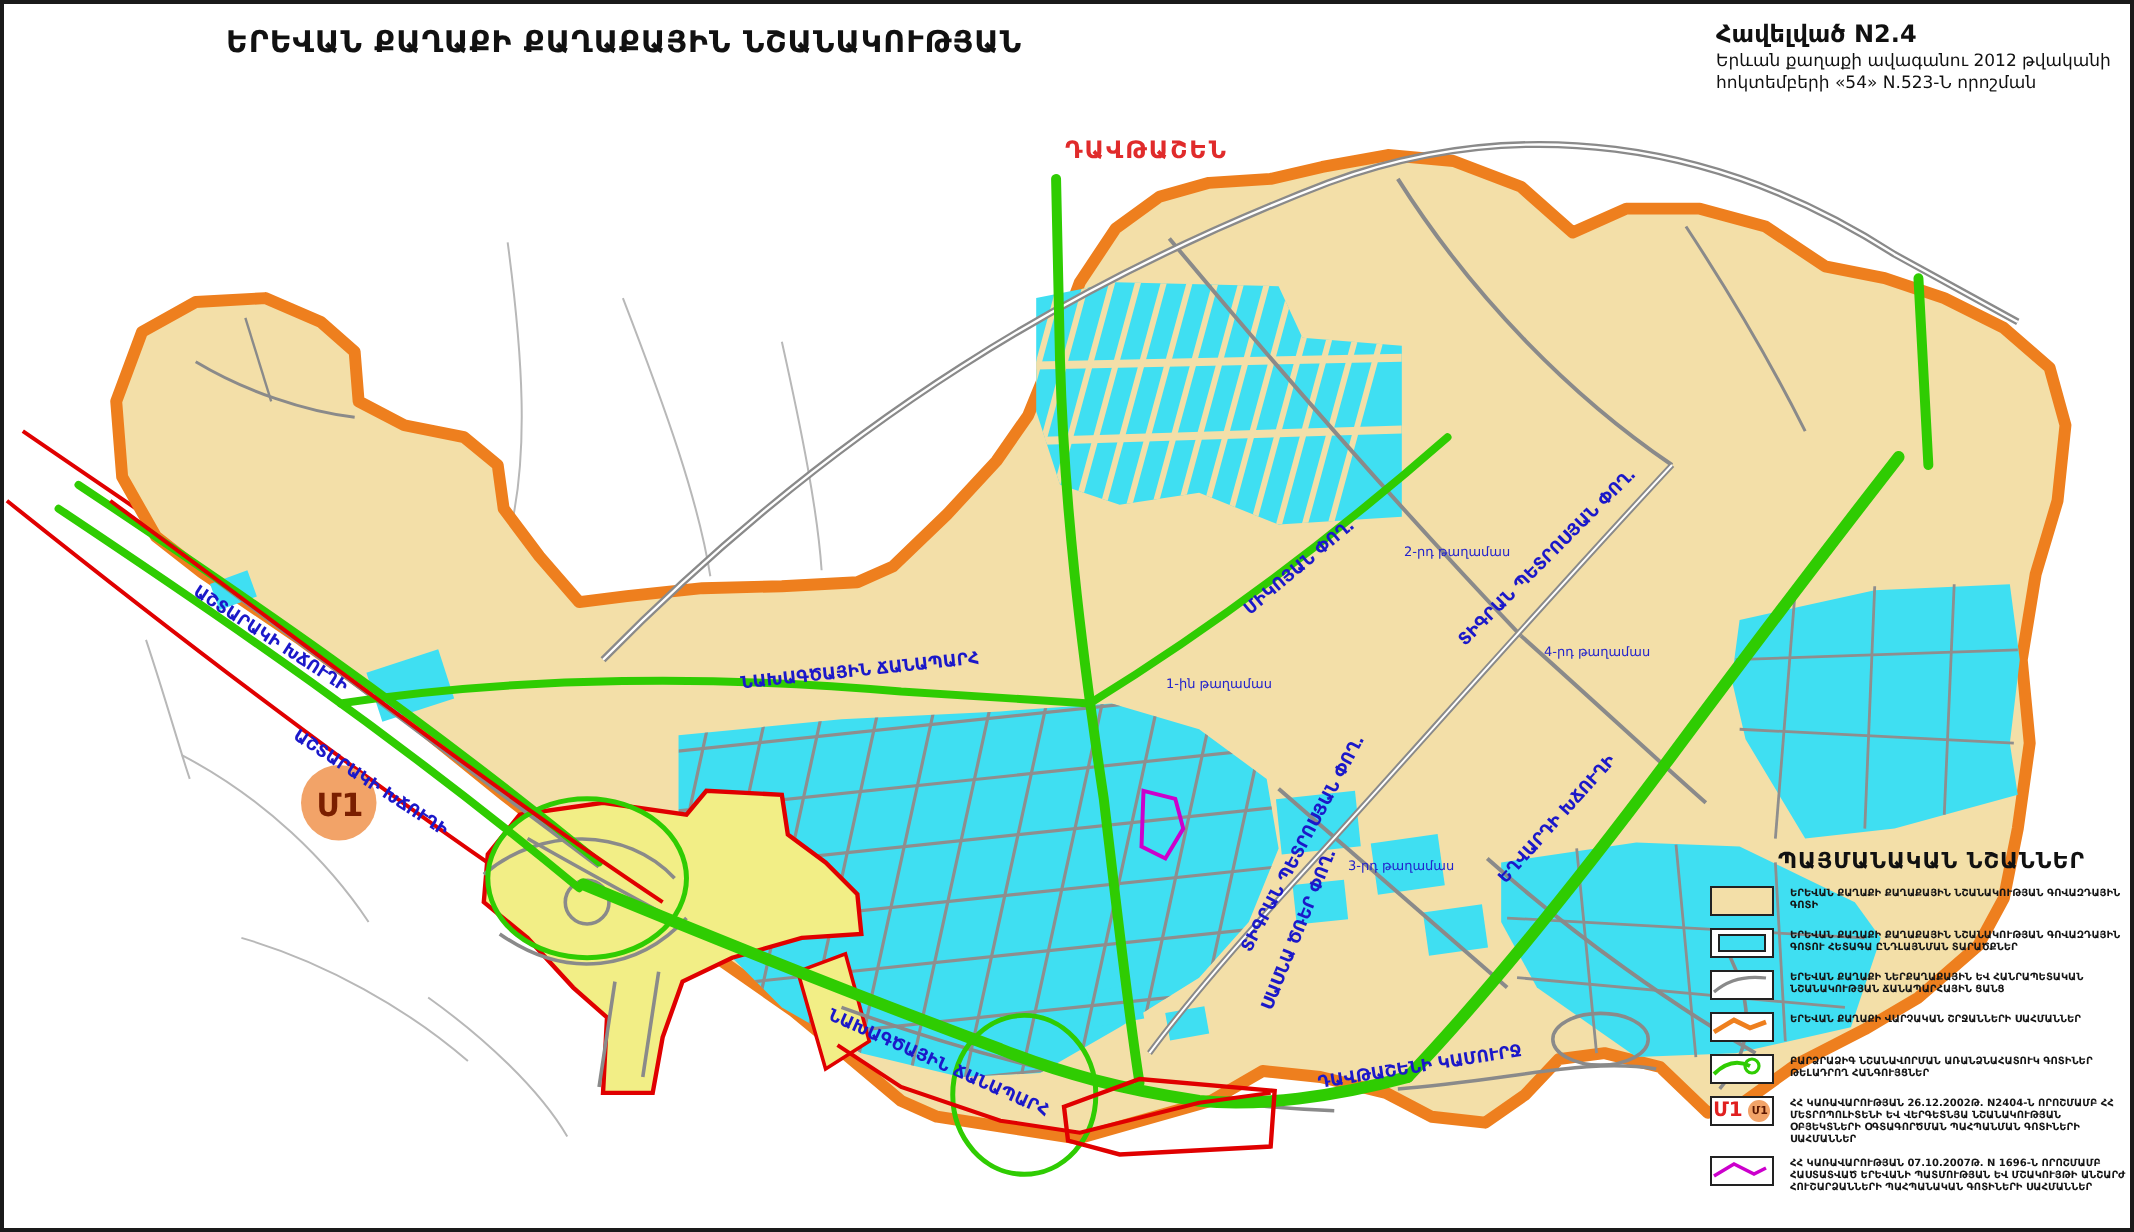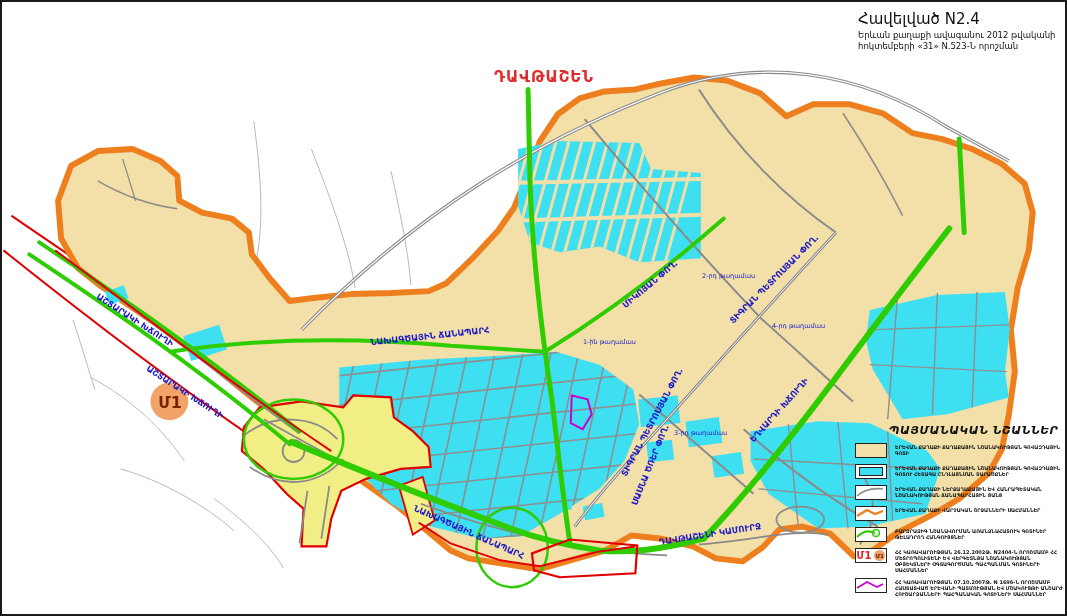--- a/index.html
+++ b/index.html
@@ -2,30 +2,30 @@
 <html><head>
 <meta charset="utf-8">
 <style>
   html,body{margin:0;padding:0;background:#e8e8e8;font-family:"DejaVu Sans",sans-serif;}
   .frame{position:relative;width:1063px;height:612px;margin:0 auto;background:#ffffff;
          border:2px solid #1a1a1a;overflow:hidden;}
   svg{position:absolute;left:0;top:0;}
   .title-block{position:absolute;left:110px;top:10px;width:400px;text-align:center;
                color:#111;font-weight:bold;font-size:15px;line-height:1.25;letter-spacing:.5px;}
   .annex-block{position:absolute;left:856px;top:8px;width:200px;color:#111;}
-  .annex-block .a1{font-size:15px;font-weight:normal;margin-bottom:2px;}
+  .annex-block .a1{font-size:12px;font-weight:bold;margin-bottom:2px;}
   .annex-block .a2{font-size:8.5px;line-height:1.25;}
-  .district-label{position:absolute;left:492px;top:66px;width:120px;text-align:left;
-                  color:#e02b2b;font-weight:bold;font-size:15px;letter-spacing:1px;}
+  .district-label{position:absolute;left:492px;top:66px;width:120px;text-align:right;
+                  color:#e02b2b;font-weight:bold;font-size:12px;letter-spacing:1px;}
   .map-label{position:absolute;color:#1b18c9;font-weight:bold;font-size:8.5px;white-space:nowrap;}
   .q-label{position:absolute;color:#2323cc;font-size:6.5px;white-space:nowrap;text-align:right;}
   .m1-label{position:absolute;left:149px;top:391px;width:38px;text-align:center;
             font-size:16px;font-weight:bold;color:#7a1f00;}
   .legend{position:absolute;left:853px;top:422px;width:208px;}
-  .legend-header{font-size:11px;font-weight:bold;color:#111;letter-spacing:.5px;margin:0 0 6px 34px;font-style:italic;}
+  .legend-header{font-size:11px;font-weight:bold;color:#111;letter-spacing:.5px;margin:0 0 6px 34px;}
   .legend-row{display:flex;align-items:flex-start;margin-bottom:5px;}
   .legend-swatch{flex:0 0 34px;height:16px;margin-right:6px;position:relative;}
   .legend-text{font-size:5px;line-height:1.2;color:#151515;font-weight:bold;padding-top:1px;}
   .sw{width:30px;height:13px;border:1px solid #222;background:#fff;}
   .sw-tan{background:#f3dfa8;}
   .sw-cyan{background:#fff;display:flex;align-items:center;justify-content:center;}
   .sw-cyan .inner{width:22px;height:7px;background:#3fdff2;border:1px solid #222;}
   .sw-m1{display:flex;align-items:center;justify-content:center;gap:3px;}
   .sw-m1 .red-m{color:#e02020;font-weight:bold;font-size:10px;line-height:1;}
   .sw-m1 .circ{width:11px;height:11px;border-radius:50%;background:#f2a368;color:#5a1600;
@@ -190,26 +190,27 @@
       <path d="M532,555 L570,541 L638,547 L636,575 L560,579 L534,572 Z" stroke-width="2.2"></path>
       <path d="M418,524 L450,545 L500,562 L540,568 L600,553 L636,548" stroke-width="2"></path>
     </g>
 
     <path d="M572,396 L588,400 L592,415 L583,430 L571,424 Z" stroke="#cc00cc" stroke-width="2" fill="none"></path>
 
     <circle cx="167" cy="402" r="19" fill="#f2a368"></circle>
   </svg>
 
   <div class="title-block">
+    <div>ԵՐԵՎԱՆ ՔԱՂԱՔԻ ՔԱՂԱՔԱՅԻՆ ՆՇԱՆԱԿՈՒԹՅԱՆ</div>
   </div>
 
   <div class="annex-block">
     <div class="a1">Հավելված N2.4</div>
     <div class="a2">Երևան քաղաքի ավագանու 2012 թվականի</div>
-    <div class="a2">հոկտեմբերի «31» N.523-Ն որոշման</div>
+    <div class="a2">հոկտեմբերի «54» N.523-Ն որոշման</div>
   </div>
 
   <div class="district-label">ԴԱՎԹԱՇԵՆ</div>
 
   <div class="m1-label">Մ1</div>
 
   <div class="map-label" style="left:133px;top:318px;transform:translate(-50%,-50%) rotate(33deg);">ԱՇՏԱՐԱԿԻ ԽՃՈՒՂԻ</div>
   <div class="map-label" style="left:183px;top:390px;transform:translate(-50%,-50%) rotate(33deg);">ԱՇՏԱՐԱԿԻ ԽՃՈՒՂԻ</div>
   <div class="map-label" style="left:428px;top:334px;transform:translate(-50%,-50%) rotate(-6deg);">ՆԱԽԱԳԾԱՅԻՆ ՃԱՆԱՊԱՐՀ</div>
   <div class="map-label" style="left:467px;top:530px;transform:translate(-50%,-50%) rotate(24deg);">ՆԱԽԱԳԾԱՅԻՆ ՃԱՆԱՊԱՐՀ</div>

